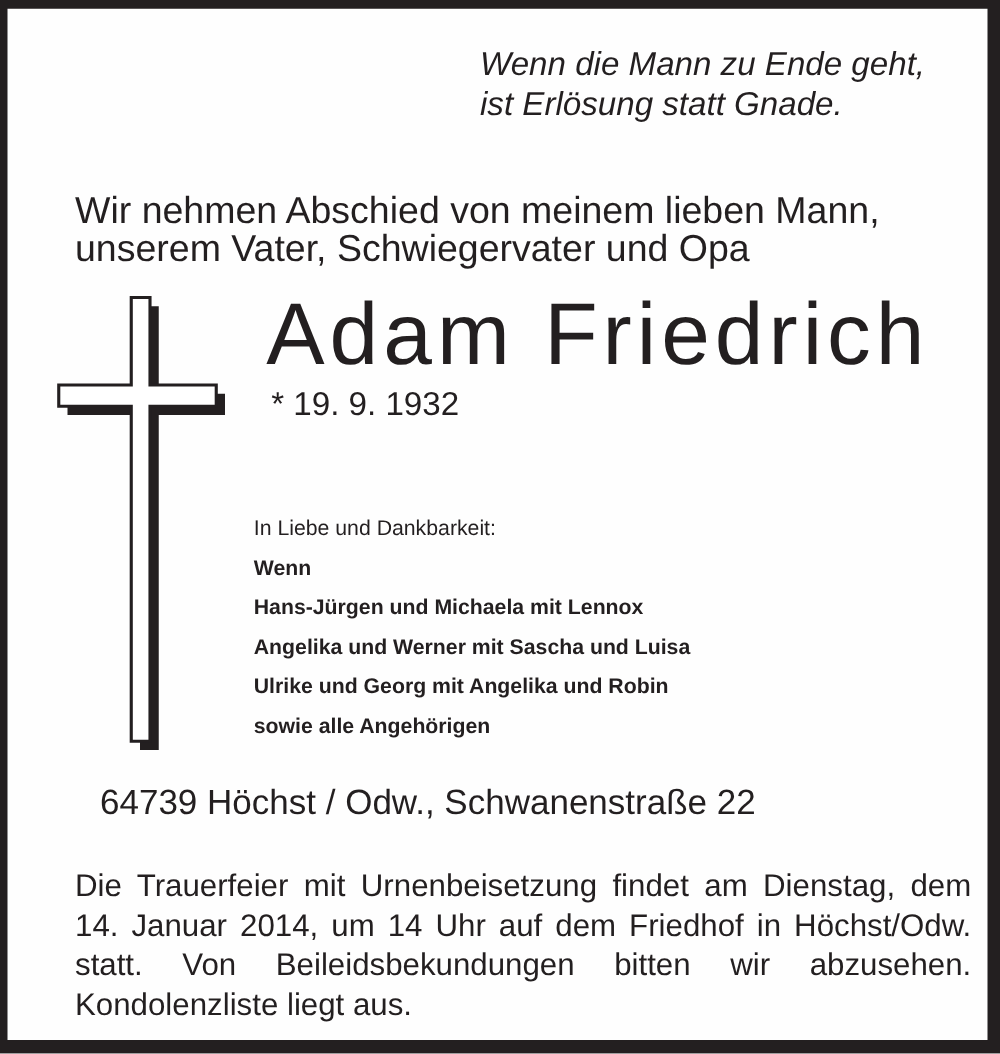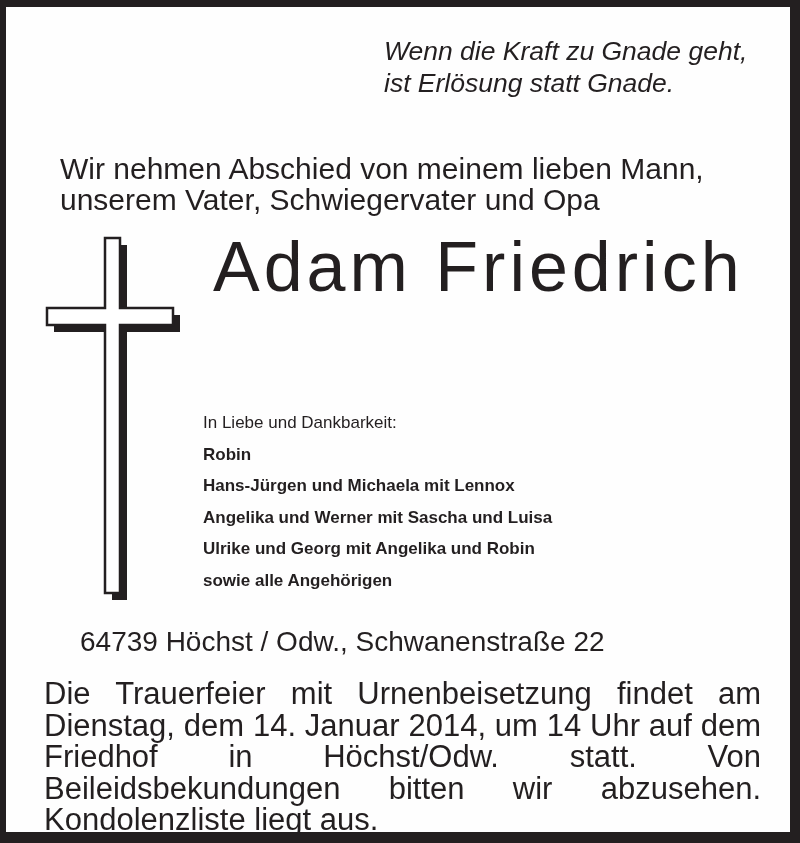--- a/index.html
+++ b/index.html
@@ -87,53 +87,54 @@
     font-size: 28px;
     line-height: 31px;
     white-space: nowrap;
     margin-left: 36px;
   }
   .notice {
     position: absolute;
     left: 44px;
     top: 678px;
     width: 717px;
-    margin: 0;
-    font-size: 31px;
+    margin: 16px;
+    font-size: 25px;
     line-height: 31.6px;
     text-align: justify;
   }
 </style>
 </head>
 <body>
 
 <div class="page">
 
   <div class="frame"></div>
 
   <div class="quote">
-    <div>Wenn die Kraft zu Gnade geht,</div>
+    <div>Wenn die Mann zu Ende geht,</div>
     <div>ist Erlösung statt Gnade.</div>
   </div>
 
   <p class="intro">Wir nehmen Abschied von meinem lieben Mann, unserem Vater, Schwiegervater und Opa</p>
 
   <svg class="cross" width="150" height="380" viewBox="0 0 150 380" aria-hidden="true">
     <path d="M 65 10 H 80 V 80 H 133 V 97 H 80 V 365 H 65 V 97 H 7 V 80 H 65 Z" transform="translate(7,7)" fill="#231f20" stroke="none"></path>
     <path d="M 65 10 H 80 V 80 H 133 V 97 H 80 V 365 H 65 V 97 H 7 V 80 H 65 Z" fill="#ffffff" stroke="#231f20" stroke-width="2.5" stroke-linejoin="miter"></path>
   </svg>
 
   <h1 class="name">Adam Friedrich</h1>
 
   <div class="dates">
+    <span class="birth">* 19. 9. 1932</span>
   </div>
 
   <div class="mourners">
     <div class="heading">In Liebe und Dankbarkeit:</div>
-    <div class="names">Robin</div>
+    <div class="names">Wenn</div>
     <div class="names">Hans-Jürgen und Michaela mit Lennox</div>
     <div class="names">Angelika und Werner mit Sascha und Luisa</div>
     <div class="names">Ulrike und Georg mit Angelika und Robin</div>
     <div class="names">sowie alle Angehörigen</div>
   </div>
 
   <div class="address">64739 Höchst / Odw., Schwanenstraße 22</div>
 
   <p class="notice">Die Trauerfeier mit Urnenbeisetzung findet am Dienstag, dem 14. Januar 2014, um 14 Uhr auf dem Friedhof in Höchst/Odw. statt. Von Beileidsbekundungen bitten wir abzusehen. Kondolenzliste liegt aus.</p>
 

